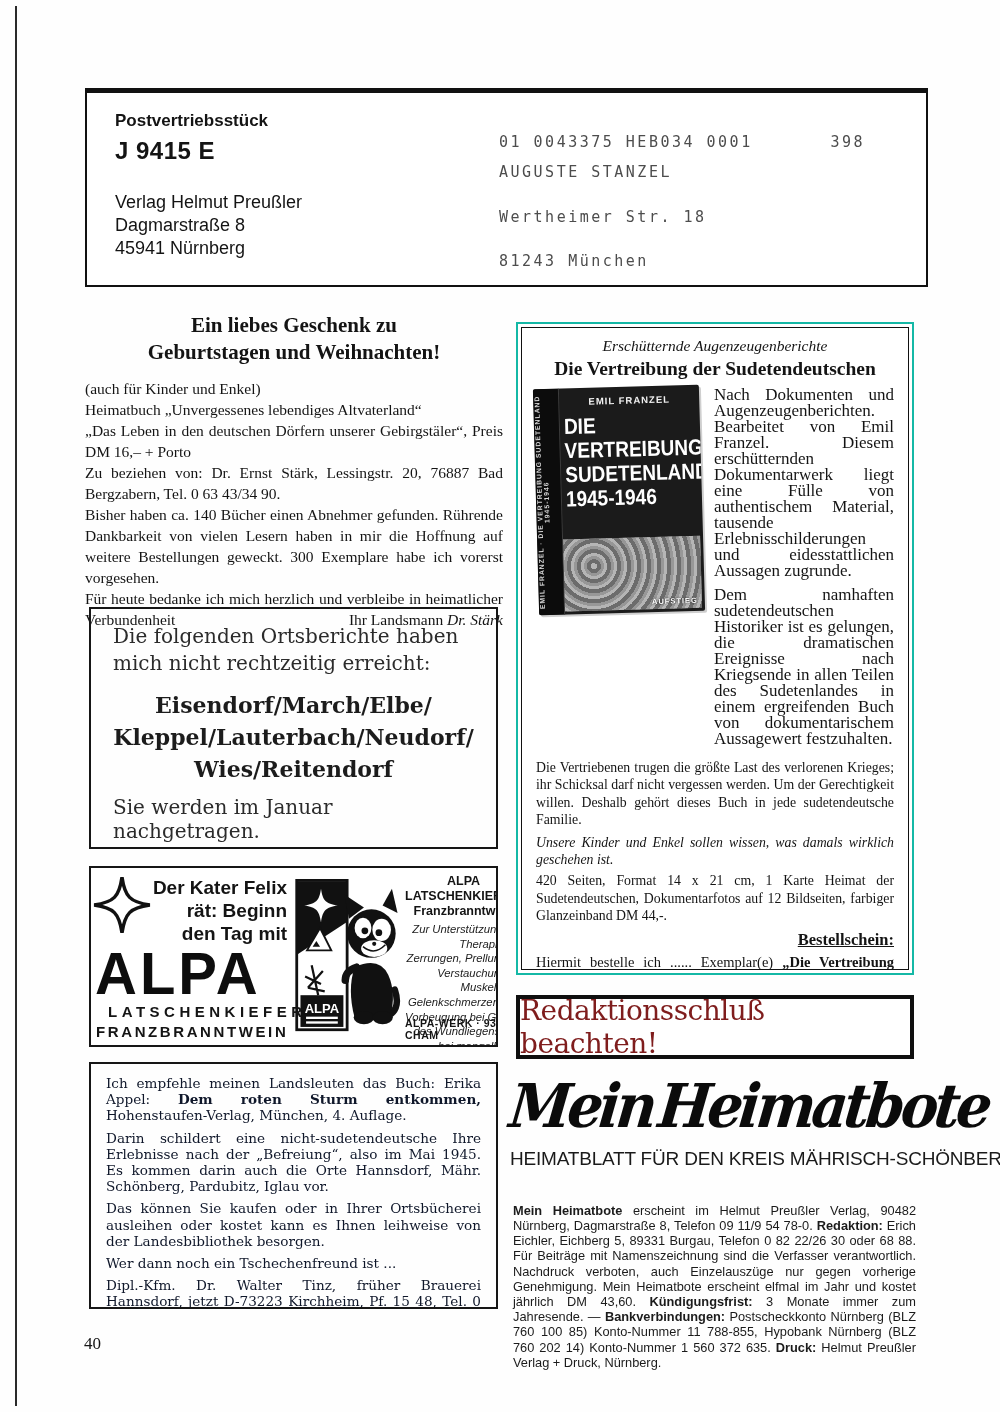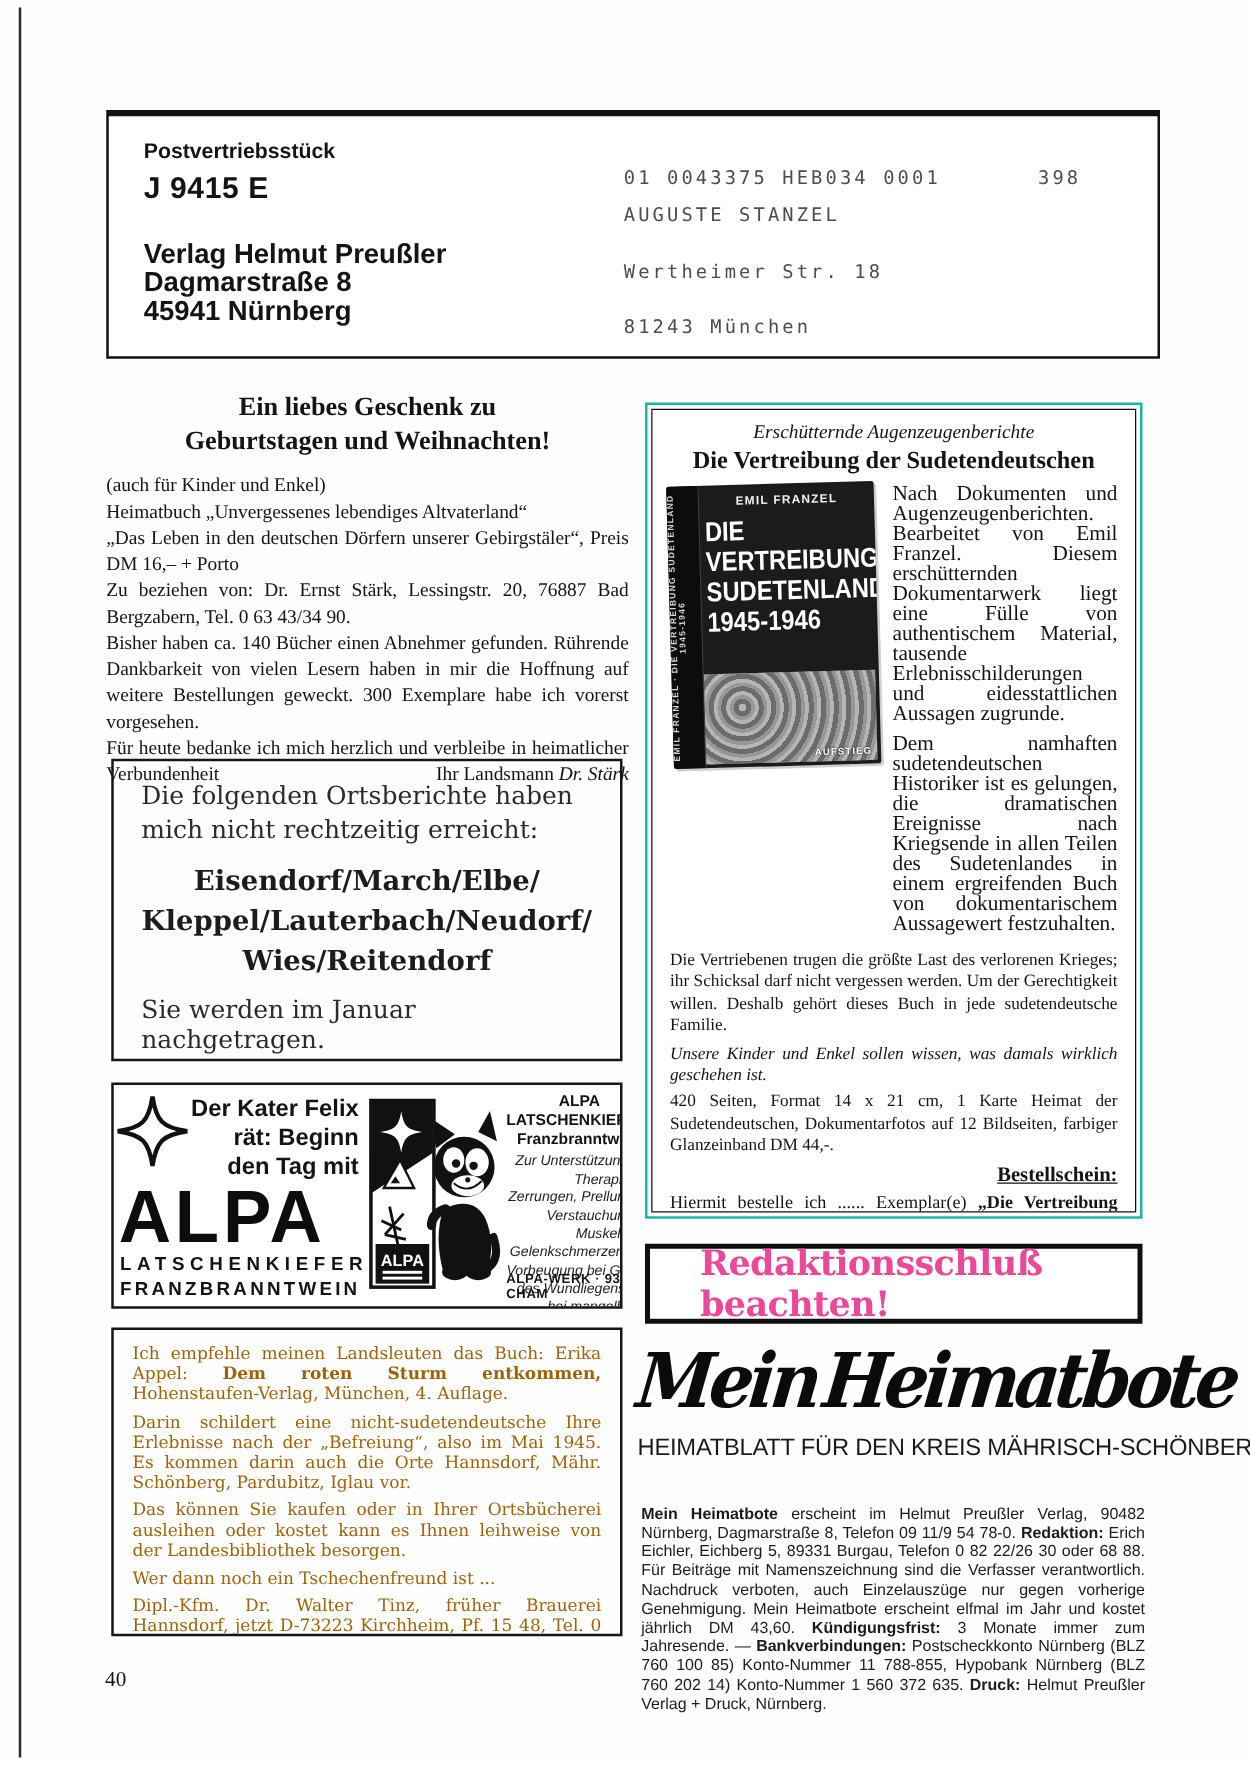--- a/index.html
+++ b/index.html
@@ -6,21 +6,21 @@
   .page{position:relative;width:1000px;height:1412px;margin:0 auto;background:#fefefe;
         font-family:"Liberation Serif",serif;color:#141414;overflow:hidden;}
   .scan-edge{position:absolute;left:15px;top:6px;width:2px;height:1400px;background:#2a2a2a;}
 
   
   .mailbox{position:absolute;left:85px;top:88px;width:843px;height:199px;box-sizing:border-box;
            border:2px solid #111;border-top-width:5px;background:#fff;
            font-family:"Liberation Sans",sans-serif;}
   .mail-label{position:absolute;left:28px;top:18px;font-size:17px;font-weight:bold;}
   .mail-code{position:absolute;left:28px;top:44px;font-size:24px;font-weight:bold;letter-spacing:.5px;}
-  .mail-pub{position:absolute;left:28px;top:98px;font-size:22px;font-weight:bold;line-height:23px;}
+  .mail-pub{position:absolute;left:28px;top:98px;font-size:18px;font-weight:normal;line-height:23px;}
   .mail-addr{position:absolute;left:412px;top:40px;width:366px;
              font-family:"DejaVu Sans Mono",monospace;font-size:15px;letter-spacing:2.5px;color:#4d4d4d;}
   .mail-row1{display:flex;justify-content:space-between;}
   .mail-name{margin-top:12px;}
   .mail-street{margin-top:27px;}
   .mail-city{margin-top:26px;}
 
   
   .gift{position:absolute;left:85px;top:312px;width:418px;font-size:15.5px;line-height:21px;}
   .gift h2{margin:0 0 12px 0;text-align:center;font-size:21px;line-height:27px;font-weight:bold;}
@@ -37,33 +37,33 @@
   .orts-sig{text-align:right;font-size:20px;font-style:italic;margin-top:2px;}
 
   
   .alpabox{position:absolute;left:89px;top:866px;width:409px;height:181px;box-sizing:border-box;
            border:2px solid #161616;display:flex;font-family:"Liberation Sans",sans-serif;overflow:hidden;background:#fff;}
   .alpa-left{position:relative;width:202px;flex:none;padding-top:8px;}
   .alpa-star{position:absolute;left:2px;top:8px;width:58px;height:58px;}
   .alpa-head{margin-left:52px;text-align:right;padding-right:6px;font-size:19px;line-height:23px;font-weight:bold;}
   .alpa-logo{margin-top:2px;text-align:left;padding-left:4px;font-size:58px;line-height:54px;font-weight:bold;
              letter-spacing:3px;transform:scaleY(1.02);color:#0d0d0d;}
-  .alpa-sub1{padding-left:5px;font-size:15px;font-weight:bold;letter-spacing:4.5px;line-height:21px;}
+  .alpa-sub1{padding-left:17px;font-size:15px;font-weight:bold;letter-spacing:4.5px;line-height:21px;}
   .alpa-sub2{padding-left:5px;font-size:15px;font-weight:bold;letter-spacing:2.6px;line-height:20px;}
   .alpa-mid{width:112px;flex:none;padding-top:4px;}
   .alpa-right{position:relative;flex:1;padding:6px 8px 4px 0;}
   .ar-t1{font-size:12.5px;font-weight:bold;text-align:center;line-height:15px;}
   .ar-t2{font-size:12.5px;font-weight:bold;text-align:center;line-height:14px;}
   .ar-body{margin:4px 0 0 0;font-size:11.3px;line-height:14.6px;font-style:italic;text-align:right;color:#222;}
   .ar-footer{position:absolute;right:8px;bottom:4px;font-size:10.5px;font-weight:bold;letter-spacing:.5px;}
 
   
   .tschbox{position:absolute;left:89px;top:1062px;width:409px;height:247px;box-sizing:border-box;
            border:2px solid #161616;padding:11px 15px;overflow:hidden;
-           font-family:"DejaVu Serif",serif;color:#a16207;}
+           font-family:"DejaVu Serif",serif;color:#0f172a;}
   .tschbox p{margin:0 0 6px 0;font-size:13.6px;line-height:16.2px;text-align:justify;}
   .tschbox p:last-child{margin-bottom:0;}
 
   
   .bookad{position:absolute;left:516px;top:322px;width:398px;height:653px;box-sizing:border-box;
           border:2px solid #14b8a6;background:#fff;}
   .bookad-inner{box-sizing:border-box;margin:3px;height:calc(100% - 6px);border:1px solid #111;
                 padding:8px 14px 6px 14px;overflow:hidden;}
   .ba-kicker{text-align:center;font-style:italic;font-size:15.5px;line-height:20px;}
   .ba-title{text-align:center;font-weight:bold;font-size:19.5px;line-height:25px;}
@@ -93,21 +93,21 @@
         font-size:19px;line-height:21px;transform:scaleY(1.15);transform-origin:top left;letter-spacing:0;}
   .cover-photo{position:absolute;left:26px;right:3px;bottom:3px;height:72px;background:#7d7d7d;
         background-image:repeating-radial-gradient(circle at 22% 38%,#b5b5b5 0 3px,#6c6c6c 3px 7px,#979797 7px 10px),
                          repeating-linear-gradient(90deg,rgba(40,40,40,.45) 0 5px,rgba(160,160,160,.3) 5px 11px);}
   .cover-pub{position:absolute;right:7px;bottom:6px;font-family:"Liberation Sans",sans-serif;
         font-size:7.5px;font-weight:bold;color:#fff;letter-spacing:1px;text-shadow:0 0 2px #000;}
 
   
   .redbox{position:absolute;left:516px;top:995px;width:398px;height:64px;box-sizing:border-box;
           border:4px solid #0f0f0f;display:flex;align-items:center;justify-content:center;background:#fff;}
-  .redbox span{font-family:"DejaVu Serif",serif;font-weight:bold;font-size:28px;letter-spacing:-.5px;color:#ec4899;margin-left:40px;}
+  .redbox span{font-family:"DejaVu Serif",serif;font-weight:normal;font-size:28px;letter-spacing:-.5px;color:#7f1d1d;}
 
   
   .masthead{position:absolute;left:510px;top:1066px;width:410px;text-align:center;}
   .mh-title{font-family:"DejaVu Serif",serif;font-weight:bold;font-style:italic;font-size:56px;line-height:78px;
             letter-spacing:-4px;word-spacing:-10px;white-space:nowrap;color:#0b0b0b;
             transform:skewX(-6deg) scaleY(1.08);transform-origin:center;}
   .mh-sub{margin-top:4px;font-family:"Liberation Sans",sans-serif;font-size:19px;letter-spacing:-.2px;
           white-space:nowrap;color:#1a1a1a;}
 
   

